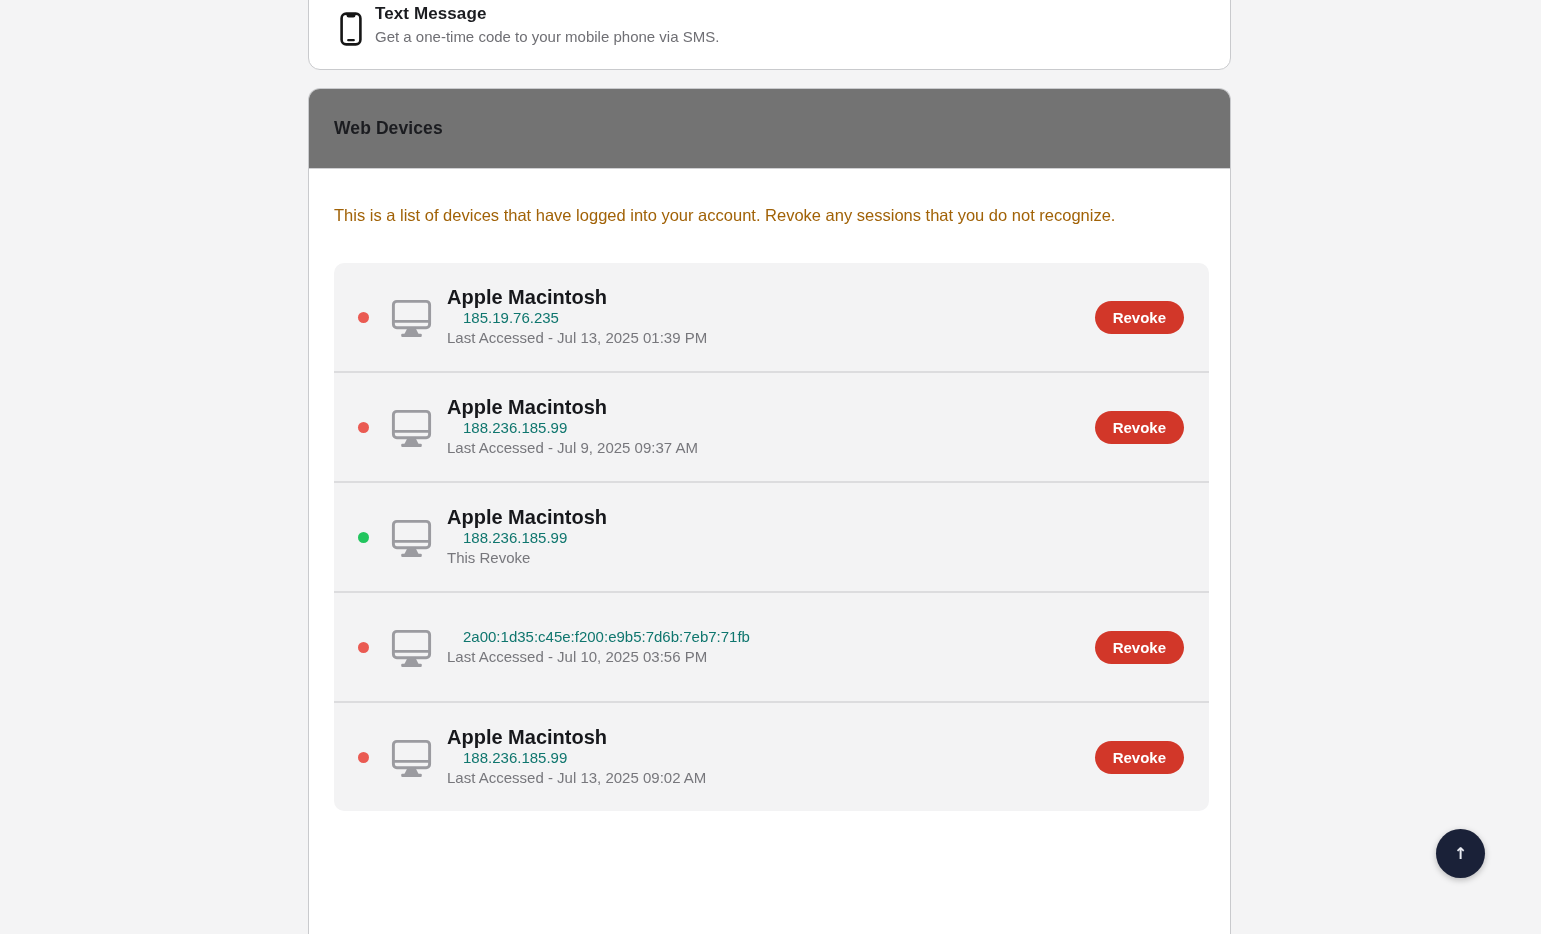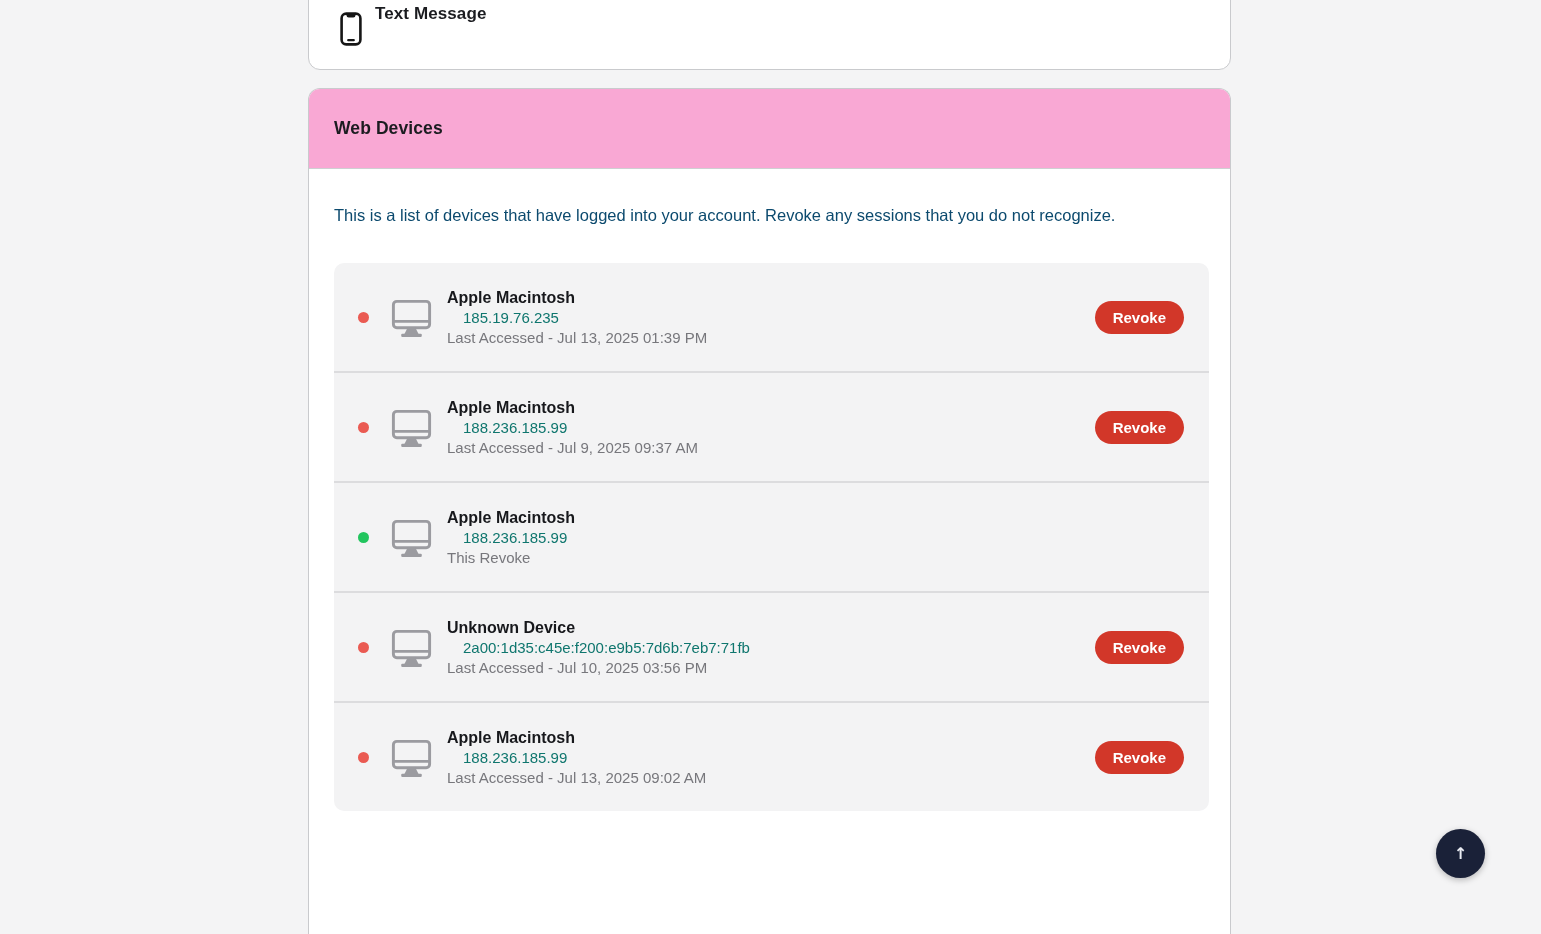--- a/index.html
+++ b/index.html
@@ -40,34 +40,34 @@
     left: 308px; top: 88px;
     width: 923px; height: 852px;
     background: #ffffff;
     border: 1px solid #c9cacd;
     border-bottom: none;
     border-radius: 12px 12px 0 0;
     box-sizing: border-box;
   }
   .section-header {
     position: absolute; left: 0; width: 100%;
-    background: #f9a8d4;
+    background: #737373;
     display: flex; align-items: center;
     box-sizing: border-box;
     padding-left: 25px;
   }
   .section-header h2 {
     margin: 0; font-size: 17.5px; font-weight: bold; color: #1b1c20; letter-spacing: .1px;
   }
   .web-header { top: 0; height: 80px; border-bottom: 1px solid #cfcfd2; border-radius: 11px 11px 0 0; }
   .mobile-header { top: 746px; height: 76px; border-top: 1px solid #cfcfd2; border-bottom: 1px solid #cfcfd2; }
 
   .intro {
     position: absolute; left: 25px; top: 117px;
-    margin: 0; font-size: 16.5px; color: #0c4a6e;
+    margin: 0; font-size: 16.5px; color: #a16207;
   }
 
   .device-list {
     position: absolute; left: 25px; top: 174px;
     width: 875px;
     border-radius: 10px;
     overflow: hidden;
   }
   .device-row {
     height: 108px;
@@ -80,21 +80,21 @@
   .status-dot {
     width: 11px; height: 11px; border-radius: 50%;
     margin-left: 24px; flex: none;
     background: #ea5a52;
   }
   .status-dot.active { background: #22c55e; }
 
   .monitor-icon { width: 45px; height: 46px; margin-left: 20px; flex: none; }
 
   .device-info { margin-left: 13px; }
-  .device-name { font-size: 16px; font-weight: bold; color: #17181c; line-height: 21px; }
+  .device-name { font-size: 20px; font-weight: bold; color: #17181c; line-height: 21px; }
   .device-address { font-size: 15px; color: #0f766e; line-height: 20px; margin-left: 16px; }
   .device-last { font-size: 15px; color: #77777c; line-height: 20px; }
 
   .revoke-btn {
     margin-left: auto; margin-right: 25px;
     min-width: 82px; height: 33px;
     padding: 0 18px;
     border: none; border-radius: 17px;
     background: #d23729;
     color: #ffffff; font-family: "Liberation Sans", sans-serif;
@@ -122,20 +122,21 @@
 
   <section class="sms-card">
     <span class="sms-icon">
       <svg width="22" height="34" viewBox="0 0 22 34">
         <rect x="1.6" y="1.6" width="18.8" height="30.8" rx="4.6" fill="none" stroke="#161616" stroke-width="2.6"></rect>
         <rect x="6.5" y="0.9" width="9" height="4.6" rx="2.2" fill="#161616"></rect>
         <line x1="8.2" y1="28.2" x2="13.8" y2="28.2" stroke="#161616" stroke-width="2.2" stroke-linecap="round"></line>
       </svg>
     </span>
     <div class="sms-title">Text Message</div>
+    <div class="sms-desc">Get a one-time code to your mobile phone via SMS.</div>
   </section>
 
   <section class="devices-card">
     <div class="section-header web-header">
       <h2>Web Devices</h2>
     </div>
 
     <p class="intro">This is a list of devices that have logged into your account. Revoke any sessions that you do not recognize.</p>
 
     <div class="device-list" id="device-list">
@@ -197,21 +198,20 @@
     <span class="status-dot" style="background: rgb(234, 90, 82);"></span>
     <span class="monitor-icon">
       <svg width="45" height="46" viewBox="0 0 46 46">
         <rect x="4.5" y="7" width="37" height="27" rx="3.5" fill="none" stroke="#9b9ba0" stroke-width="3"></rect>
         <line x1="5" y1="27.5" x2="41" y2="27.5" stroke="#9b9ba0" stroke-width="3"></line>
         <path d="M19 34 L27 34 L30.5 41 L15.5 41 Z" fill="#9b9ba0"></path>
         <rect x="12.5" y="40" width="21" height="3.4" rx="1.2" fill="#9b9ba0"></rect>
       </svg>
     </span>
     <div class="device-info">
-      <div class="device-name">Unknown Device</div>
       <div class="device-address">2a00:1d35:c45e:f200:e9b5:7d6b:7eb7:71fb</div>
       <div class="device-last">Last Accessed - Jul 10, 2025 03:56 PM</div>
     </div>
     <button class="revoke-btn" style="background: rgb(210, 55, 41);">Revoke</button>
   </div>
 
   <div class="device-row">
     <span class="status-dot" style="background: rgb(234, 90, 82);"></span>
     <span class="monitor-icon">
       <svg width="45" height="46" viewBox="0 0 46 46">

